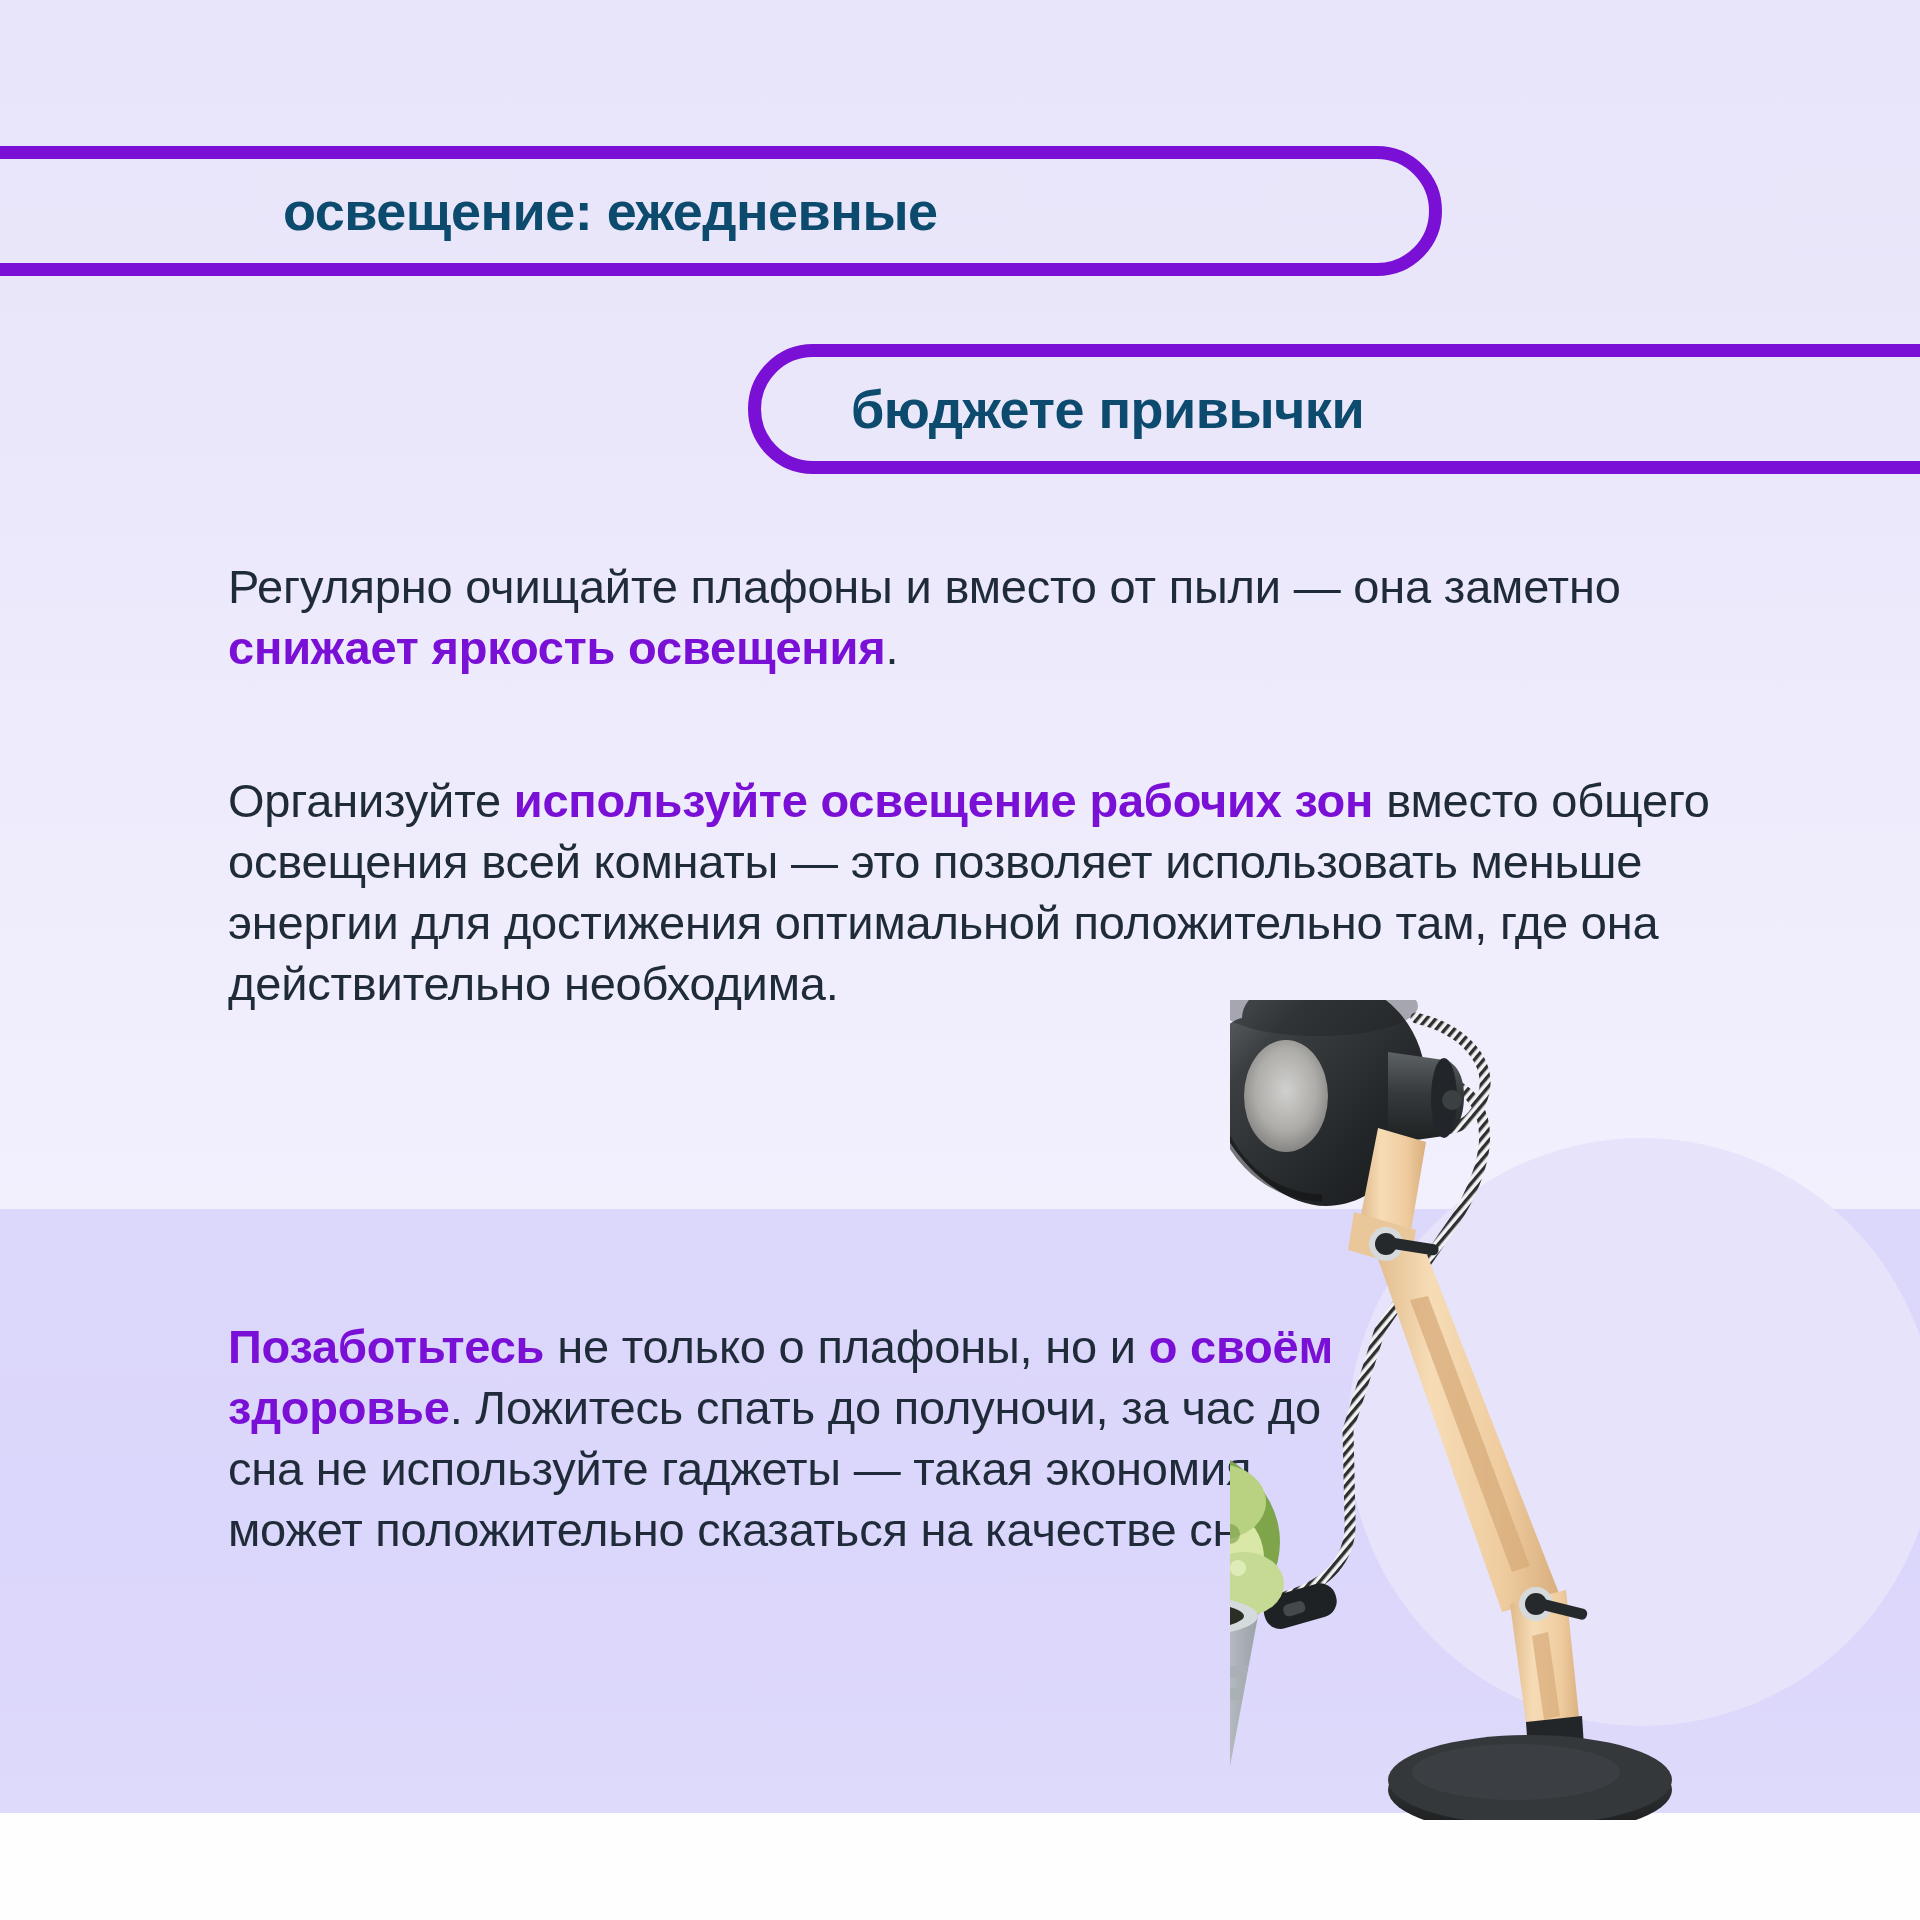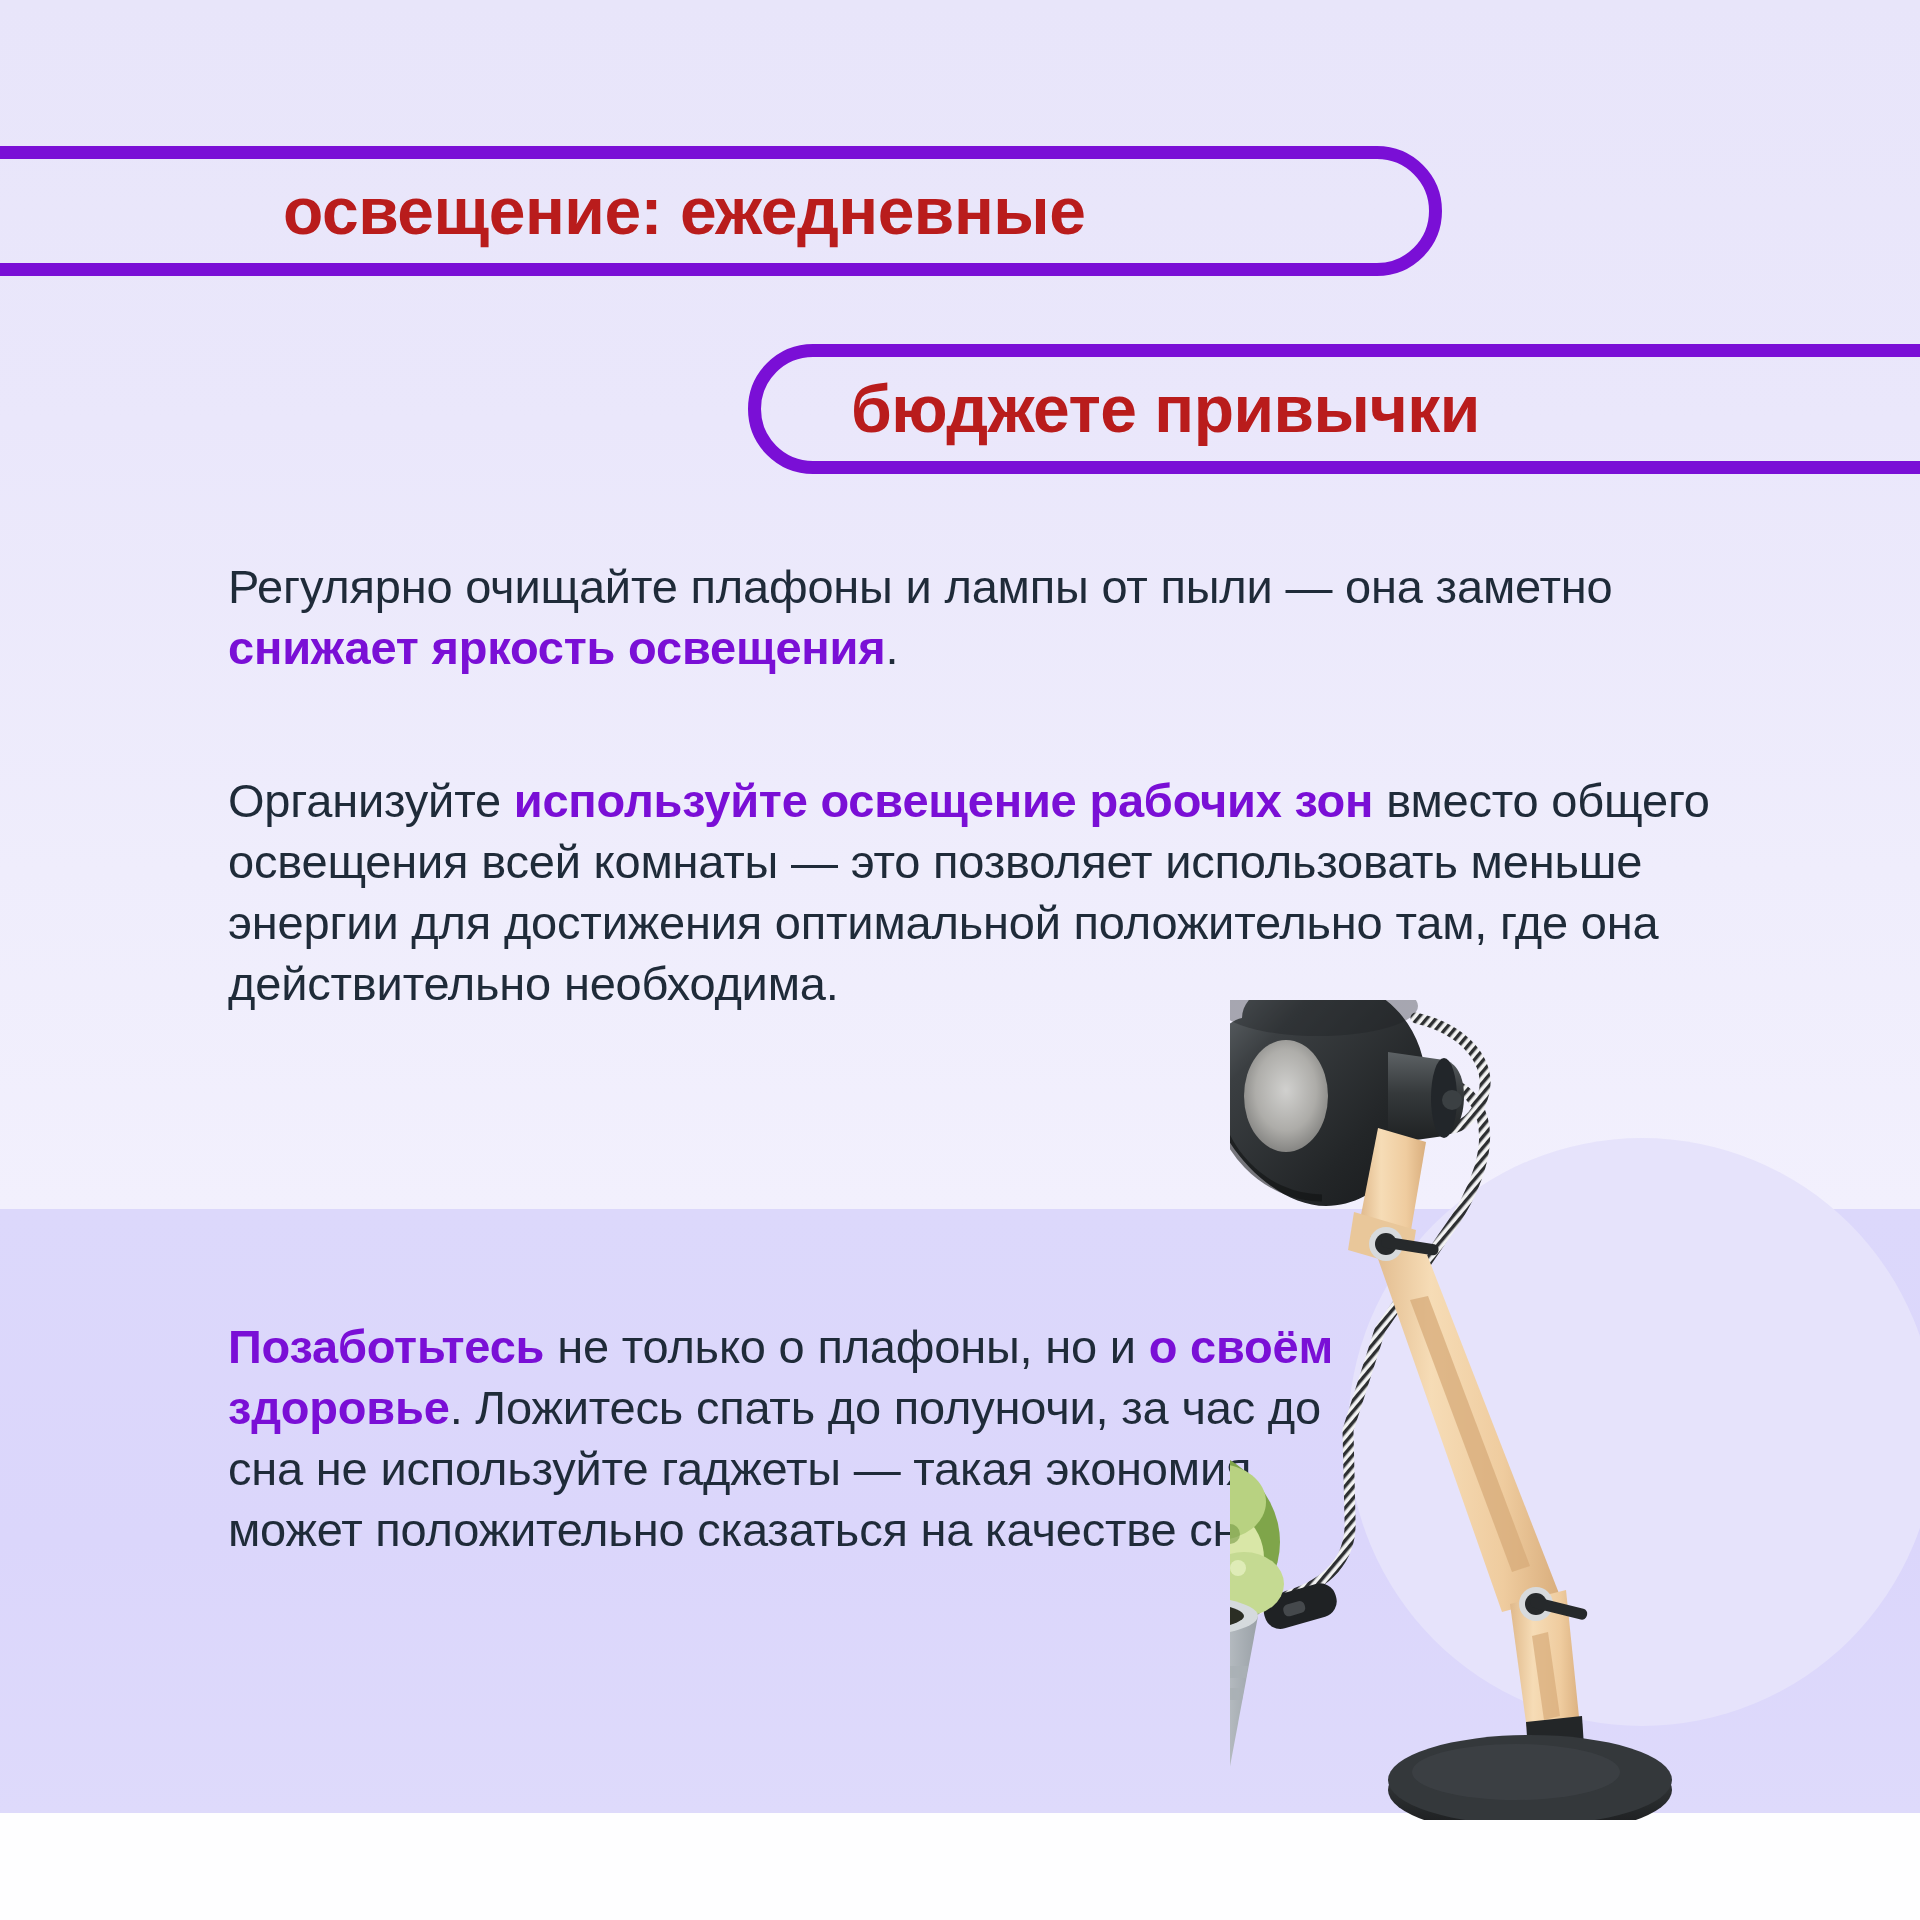--- a/index.html
+++ b/index.html
@@ -52,23 +52,23 @@
     border-radius:0 68px 68px 0;
     padding-left:340px;
   }
   .pill-2 {
     left:748px; top:344px;
     width:1260px; height:130px;
     border-radius:68px 0 0 68px;
     padding-left:90px;
   }
   .pill-title {
-    font-size:66px;
+    font-size:54px;
     font-weight:bold;
-    color:#b91c1c;
+    color:#0c4a6e;
     letter-spacing:-0.5px;
     white-space:nowrap;
     line-height:1;
   }
 
   
   .copy {
     position:absolute;
     color:#1f2b39;
     font-size:47px;
@@ -102,21 +102,21 @@
 
   <div class="pill pill-1">
     <span class="pill-title">освещение: ежедневные</span>
   </div>
 
   <div class="pill pill-2">
     <span class="pill-title">бюджете привычки</span>
   </div>
 
   <div class="copy copy-1">
-    <p><span>Регулярно очищайте плафоны и лампы от пыли — она заметно </span><b>снижает яркость освещения</b><span>.</span></p>
+    <p><span>Регулярно очищайте плафоны и вместо от пыли — она заметно </span><b>снижает яркость освещения</b><span>.</span></p>
   </div>
 
   <div class="copy copy-2">
     <p><span>Организуйте </span><b>используйте освещение рабочих зон</b><span> вместо общего освещения всей комнаты — это позволяет использовать меньше энергии для достижения оптимальной положительно там, где она действительно необходима.</span></p>
   </div>
 
   <div class="copy copy-3">
     <p><b>Позаботьтесь</b><span> не только о плафоны, но и </span><b>о своём здоровье</b><span>. Ложитесь спать до полуночи, за час до сна не используйте гаджеты — такая экономия может положительно сказаться на качестве сна.</span></p>
   </div>
 

